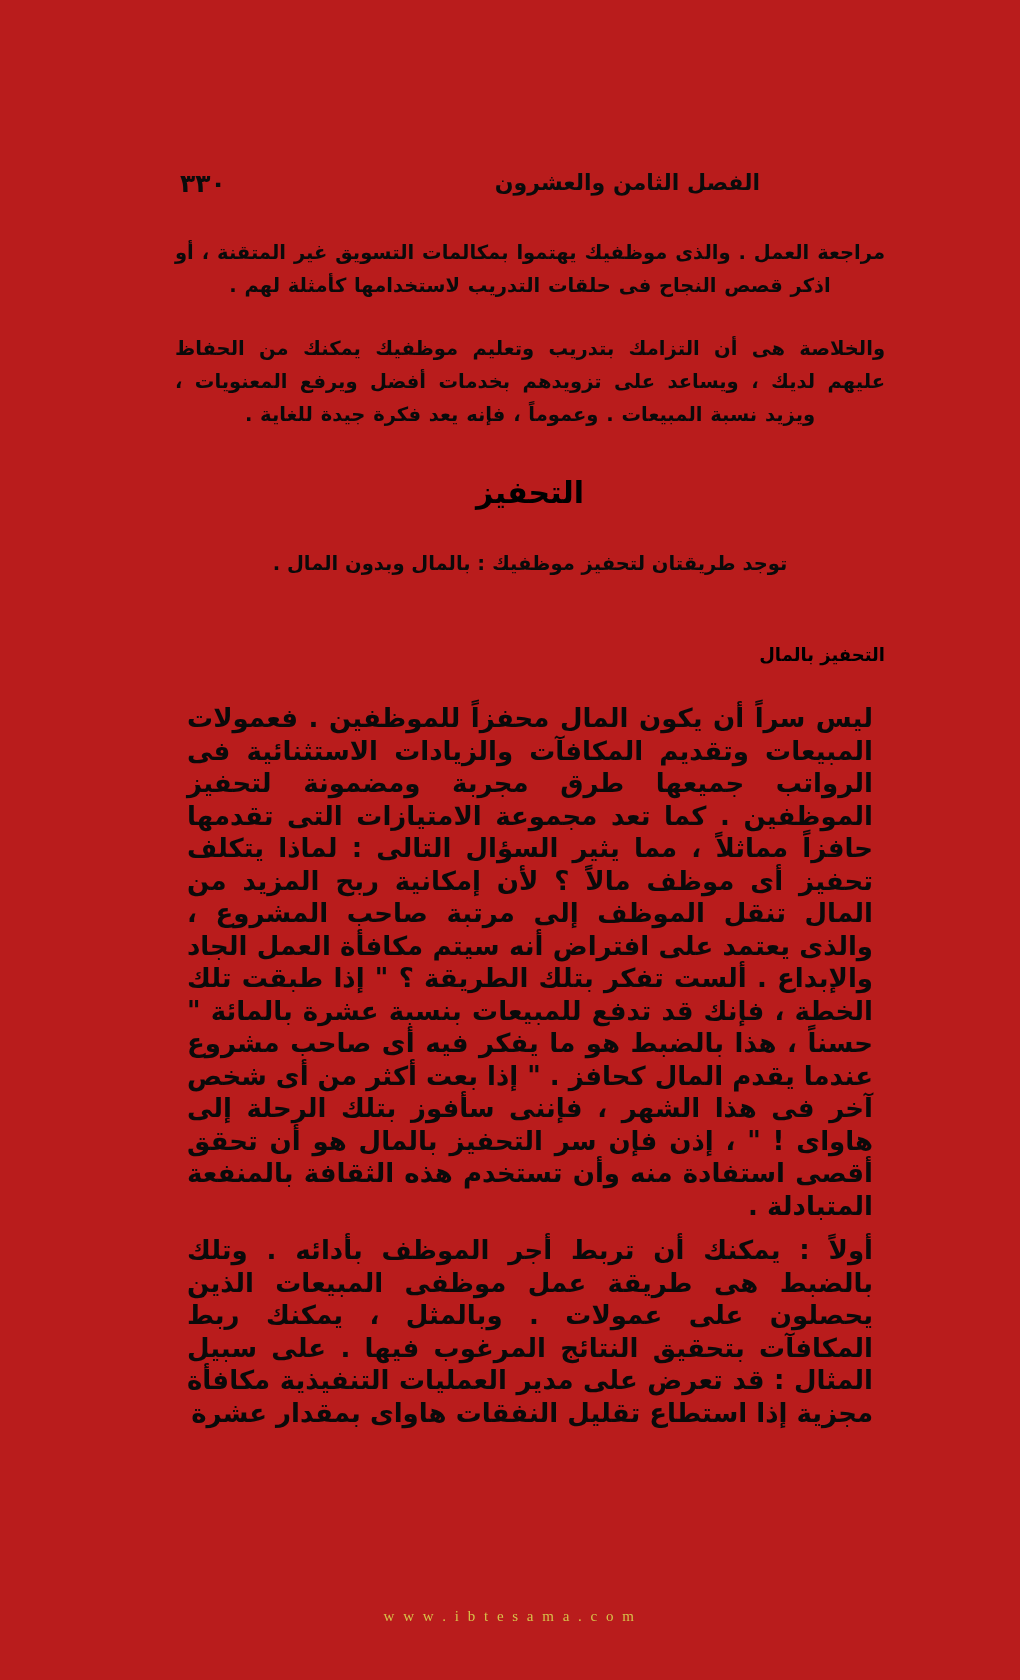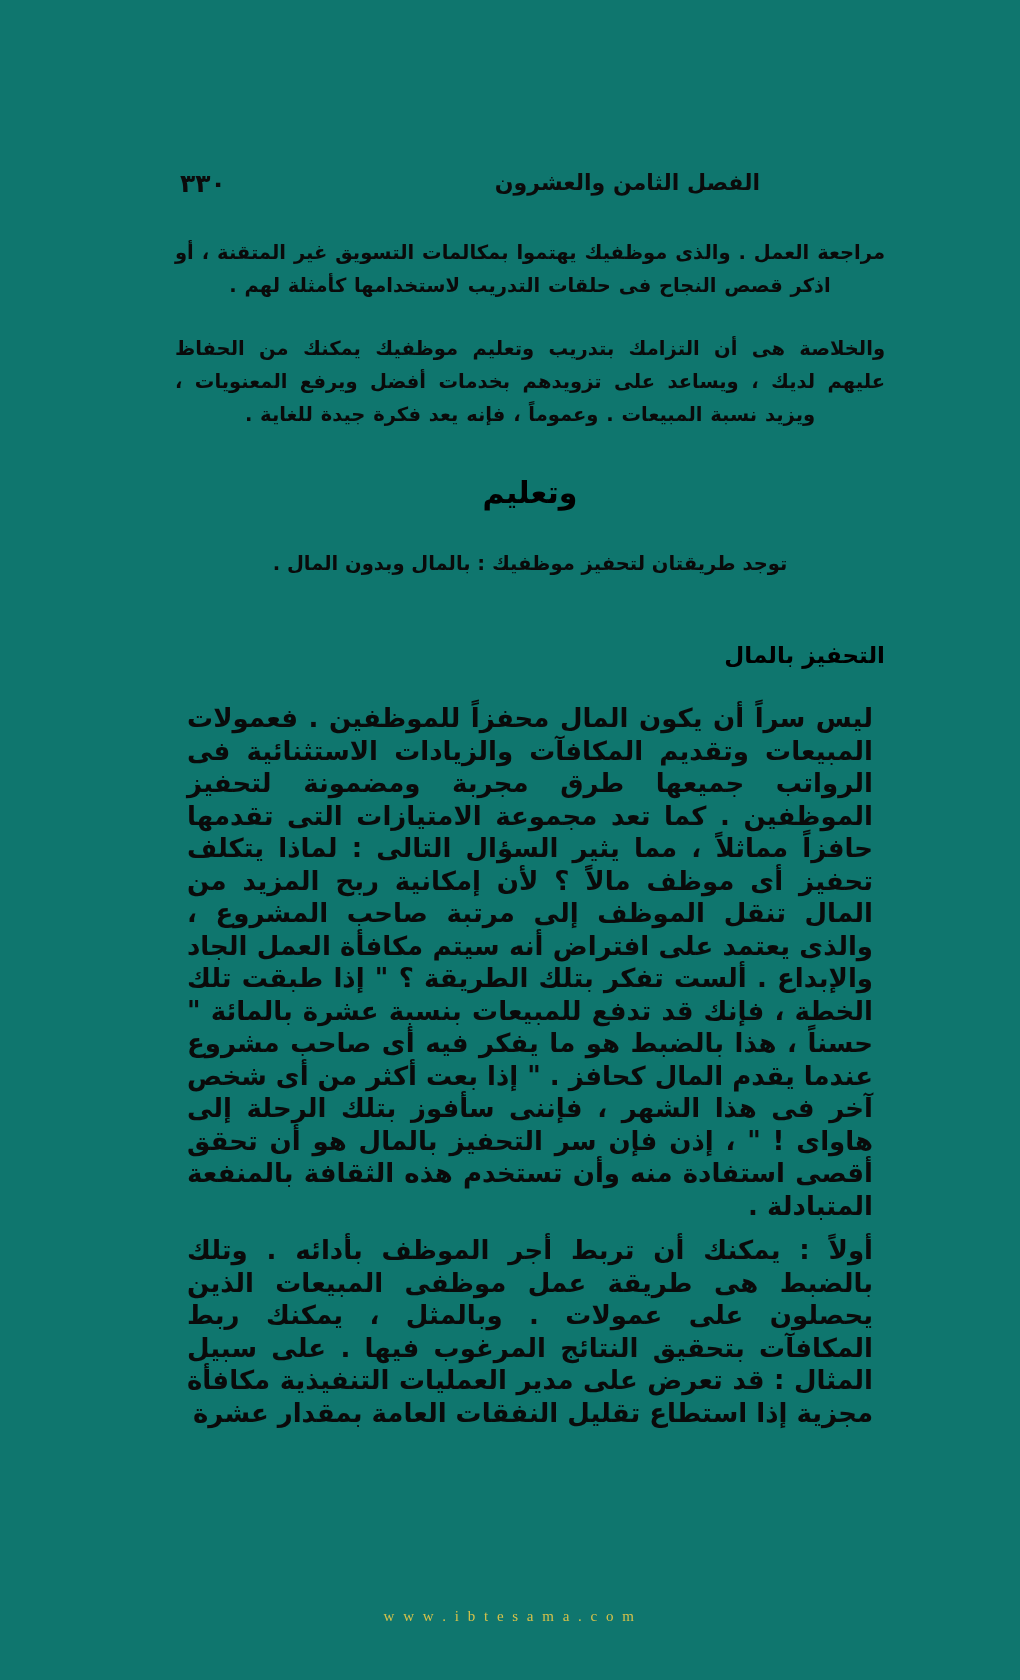--- a/index.html
+++ b/index.html
@@ -13,21 +13,21 @@
     height: 1680px;
     position: relative;
     font-family: "DejaVu Sans", sans-serif;
     color: #000000;
     overflow: hidden;
   }
 
   .page {
     position: absolute;
     inset: 0;
-    background: #0f766e;
+    background: #b91c1c;
   }
 
   
   .running-head {
     position: absolute;
     top: 166px;
     right: 180px;
     left: 180px;
     height: 34px;
     display: flex;
@@ -82,21 +82,21 @@
     font-size: 30px;
     font-weight: 700;
     text-align: center;
     line-height: 40px;
     color: #000000;
     letter-spacing: 0px;
   }
 
   h3.subsection-heading {
     margin: 0;
-    font-size: 23px;
+    font-size: 18px;
     font-weight: 700;
     text-align: right;
     line-height: 34px;
     color: #000000;
   }
 
   .lead-line {
     margin: 16px;
     font-size: 19.5px;
     font-weight: 700;
@@ -147,33 +147,33 @@
   <div class="content">
 
     <p class="para">مراجعة العمل . والذى موظفيك يهتموا بمكالمات التسويق غير المتقنة ، أو اذكر قصص النجاح فى حلقات التدريب لاستخدامها كأمثلة لهم .</p>
 
     <div class="gap-md"></div>
 
     <p class="para">والخلاصة هى أن التزامك بتدريب وتعليم موظفيك يمكنك من الحفاظ عليهم لديك ، ويساعد على تزويدهم بخدمات أفضل ويرفع المعنويات ، ويزيد نسبة المبيعات . وعموماً ، فإنه يعد فكرة جيدة للغاية .</p>
 
     <div class="gap-lg"></div>
 
-    <h2 class="section-heading">وتعليم</h2>
+    <h2 class="section-heading">التحفيز</h2>
 
     <div class="gap-sm"></div>
 
     <p class="lead-line">توجد طريقتان لتحفيز موظفيك :  بالمال وبدون المال .</p>
 
     <div class="gap-lg"></div>
 
     <h3 class="subsection-heading">التحفيز بالمال</h3>
 
     <div class="gap-sm"></div>
 
     <p class="body-block flush">ليس سراً أن يكون المال محفزاً للموظفين . فعمولات المبيعات وتقديم المكافآت والزيادات الاستثنائية فى الرواتب جميعها طرق مجربة ومضمونة لتحفيز الموظفين . كما تعد مجموعة الامتيازات التى تقدمها حافزاً مماثلاً ، مما يثير السؤال التالى : لماذا يتكلف تحفيز أى موظف مالاً ؟ لأن إمكانية ربح المزيد من المال تنقل الموظف إلى مرتبة صاحب المشروع ، والذى يعتمد على افتراض أنه سيتم مكافأة العمل الجاد والإبداع . ألست تفكر بتلك الطريقة ؟ " إذا طبقت تلك الخطة ، فإنك قد تدفع للمبيعات بنسبة عشرة بالمائة " حسناً ، هذا بالضبط هو ما يفكر فيه أى صاحب مشروع عندما يقدم المال كحافز . " إذا بعت أكثر من أى شخص آخر فى هذا الشهر ، فإننى سأفوز بتلك الرحلة إلى هاواى ! " ، إذن فإن سر التحفيز بالمال هو أن تحقق أقصى استفادة منه وأن تستخدم هذه الثقافة بالمنفعة المتبادلة .</p>
 
-    <p class="body-block flush">أولاً : يمكنك أن تربط أجر الموظف بأدائه . وتلك بالضبط هى طريقة عمل موظفى المبيعات الذين يحصلون على عمولات . وبالمثل ، يمكنك ربط المكافآت بتحقيق النتائج المرغوب فيها . على سبيل المثال : قد تعرض على مدير العمليات التنفيذية مكافأة مجزية إذا استطاع تقليل النفقات العامة بمقدار عشرة</p>
+    <p class="body-block flush">أولاً : يمكنك أن تربط أجر الموظف بأدائه . وتلك بالضبط هى طريقة عمل موظفى المبيعات الذين يحصلون على عمولات . وبالمثل ، يمكنك ربط المكافآت بتحقيق النتائج المرغوب فيها . على سبيل المثال : قد تعرض على مدير العمليات التنفيذية مكافأة مجزية إذا استطاع تقليل النفقات هاواى بمقدار عشرة</p>
 
   </div>
 
   <div class="watermark">w w w . i b t e s a m a . c o m</div>
 
 </div>
 
 </body></html>

